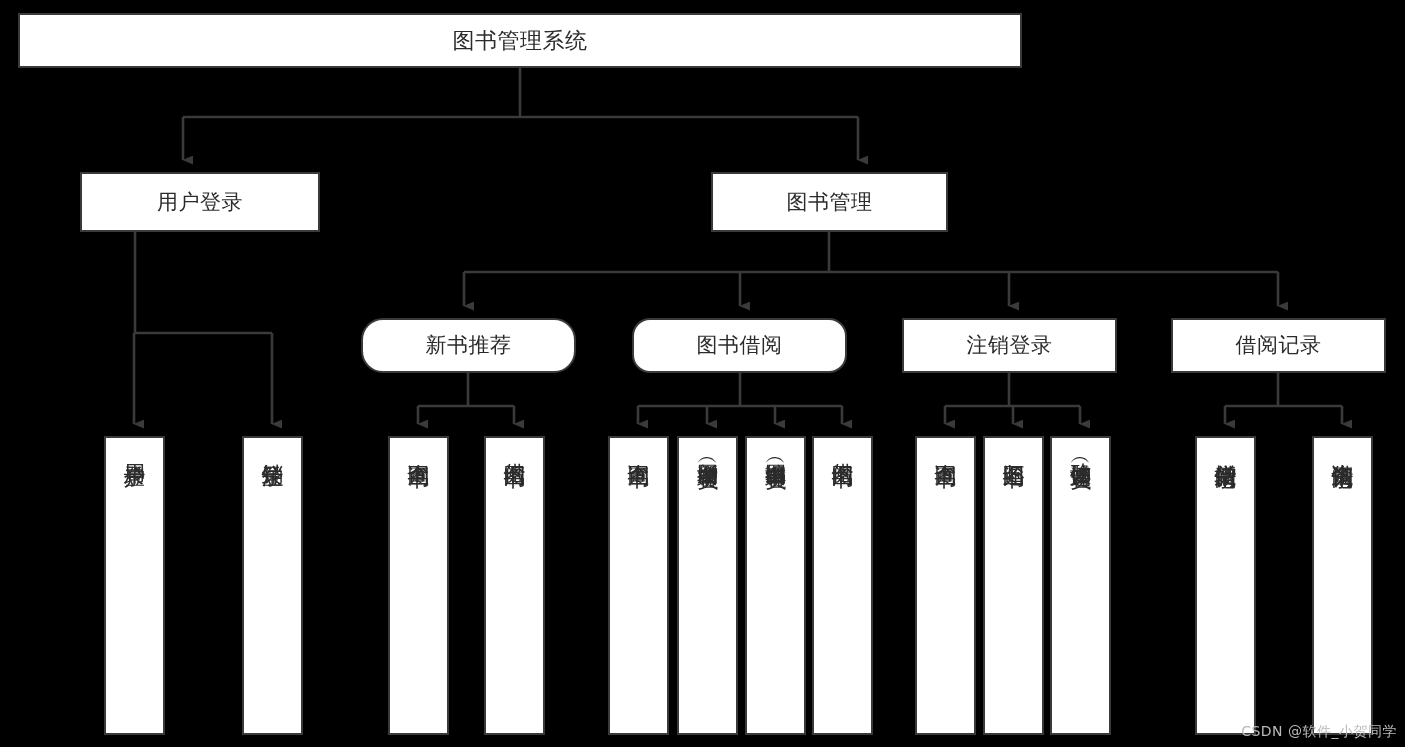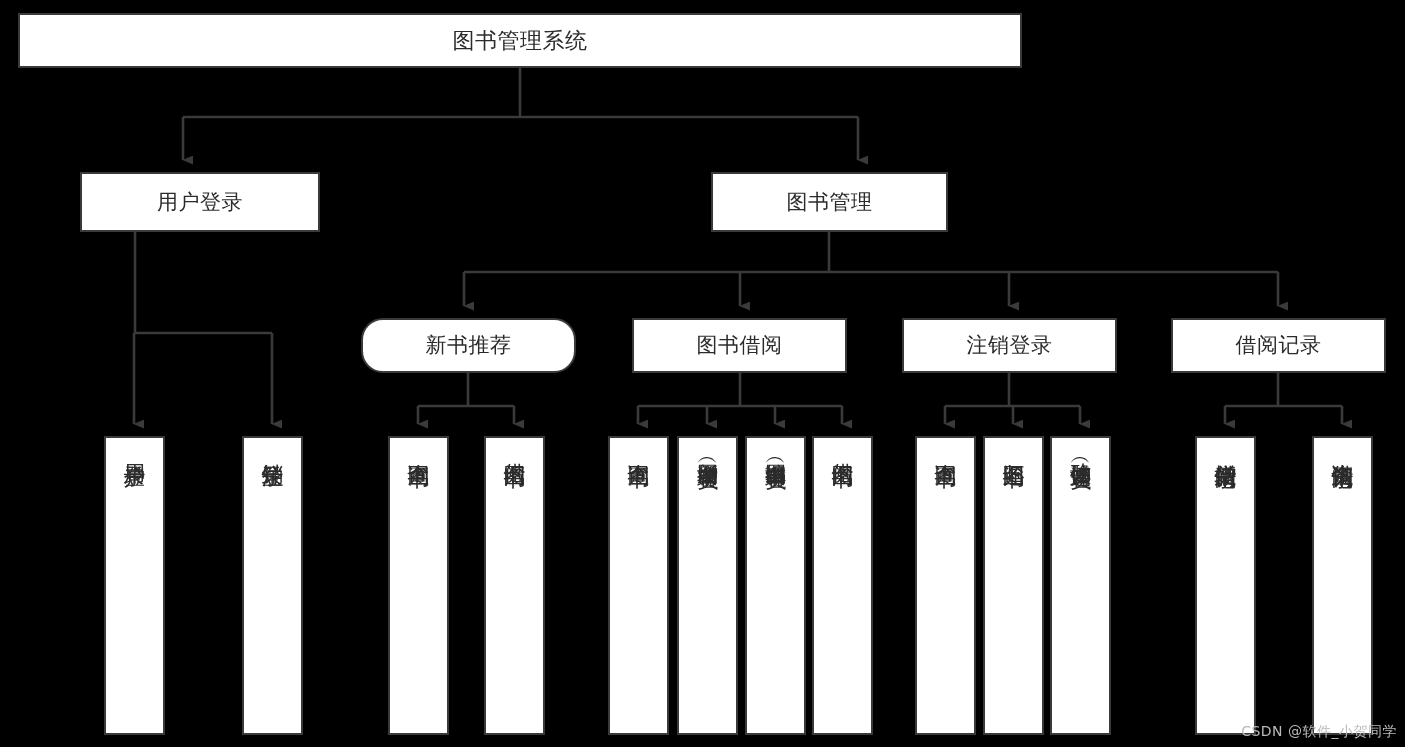--- a/index.html
+++ b/index.html
@@ -137,21 +137,21 @@
   <div class="node h-node" style="left:80px; top:172px; width:240px; height:60px;">
     <span class="node-label">用户登录</span>
   </div>
   <div class="node h-node" style="left:711px; top:172px; width:237px; height:60px;">
     <span class="node-label">图书管理</span>
   </div>
 
   <div class="node h-node" style="left:361px; top:318px; width:215px; height:55px;border-radius:22px;">
     <span class="node-label">新书推荐</span>
   </div>
-  <div class="node h-node" style="left:632px; top:318px; width:215px; height:55px;">
+  <div class="node h-node" style="left:632px; top:318px; width:215px; height:55px;border-radius:18px;">
     <span class="node-label">图书借阅</span>
   </div>
   <div class="node h-node" style="left:902px; top:318px; width:215px; height:55px;">
     <span class="node-label">注销登录</span>
   </div>
   <div class="node h-node" style="left:1171px; top:318px; width:215px; height:55px;justify-content:center;">
     <span class="node-label">借阅记录</span>
   </div>
 
   <div class="node v-node" style="left:104px; top:436px; width:61px; height:299px;">

